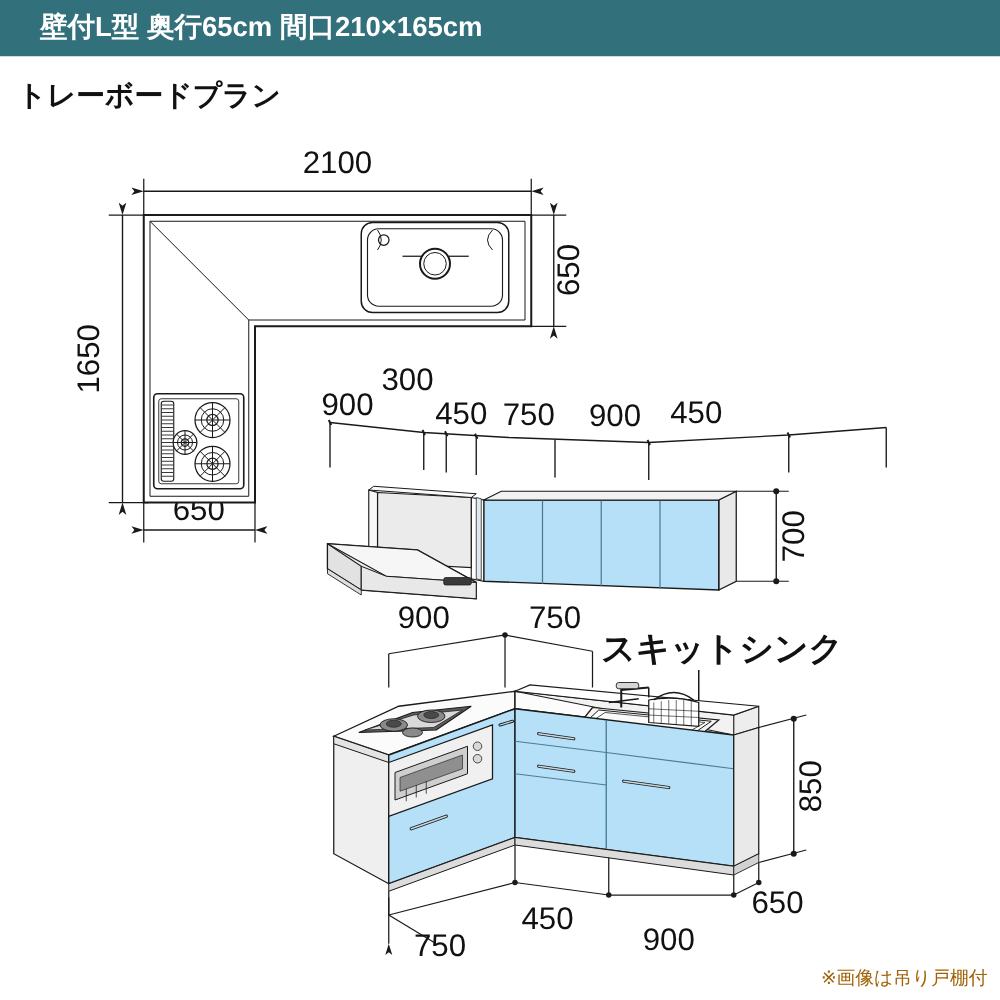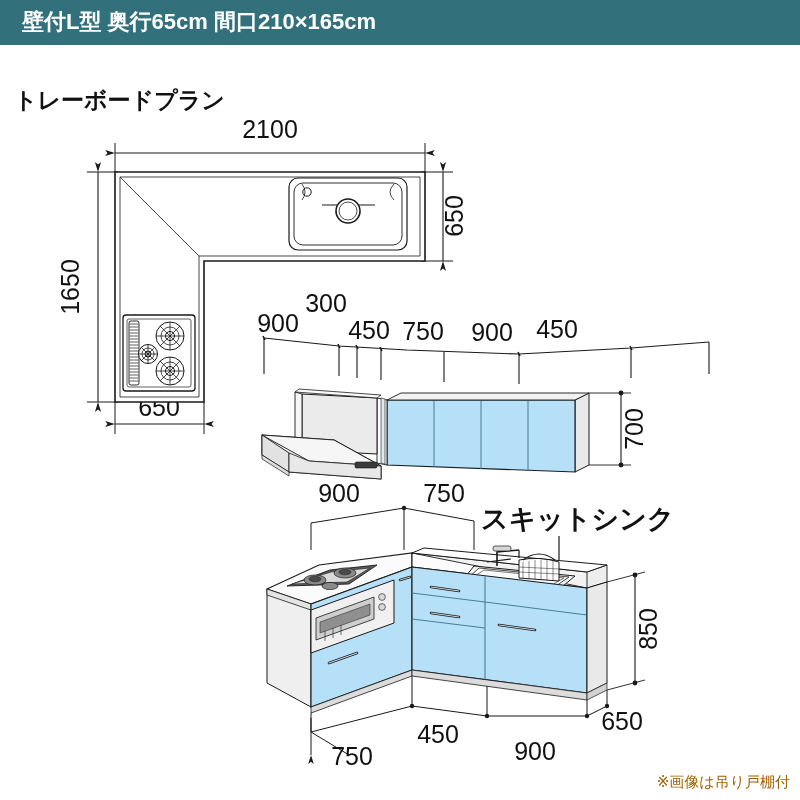--- a/index.html
+++ b/index.html
@@ -26,39 +26,38 @@
   #header-bar {
     position: absolute;
     left: 0; top: 0;
     width: 800px;
     height: 45px;
     background: #32707b;
     box-sizing: border-box;
   }
   #header-title {
     position: absolute;
-    left: 22px;
+    left: 32px;
     top: 7px;
     font-size: 22px;
     font-weight: bold;
     color: #ffffff;
     letter-spacing: 0px;
     white-space: nowrap;
     line-height: 30px;
   }
   #subtitle {
     position: absolute;
     left: 14px;
     top: 61px;
     font-size: 23px;
     font-weight: bold;
     color: #111111;
     white-space: nowrap;
     line-height: 30px;
-    margin-top: 24px;
   }
 
   
   #drawing {
     position: absolute;
     left: 0;
     top: 110px;
     width: 800px;
     height: 690px;
     margin-left: 19px;

